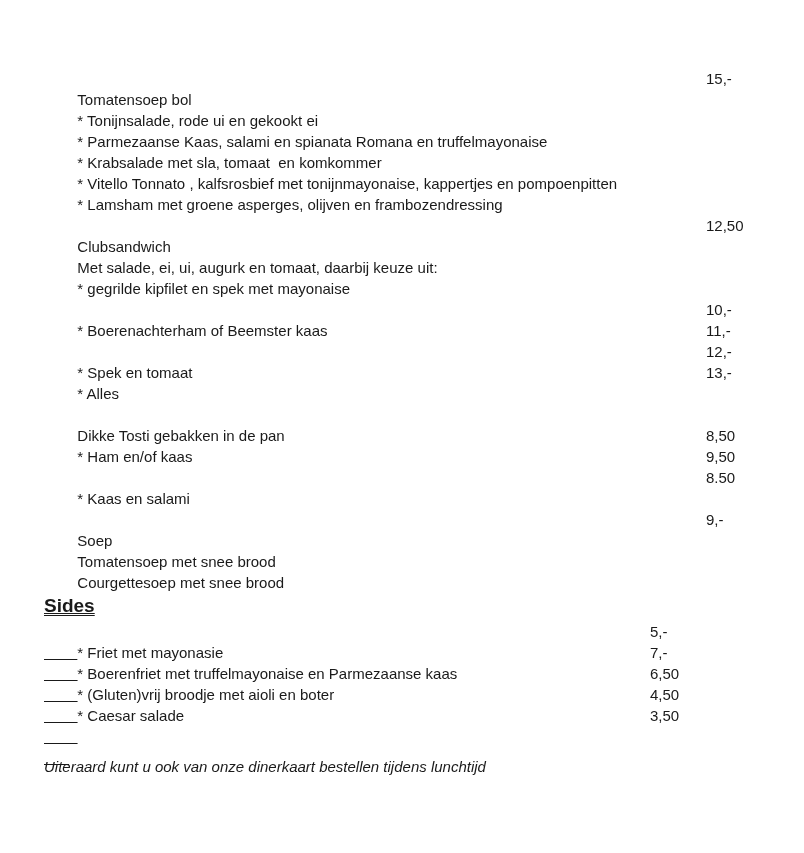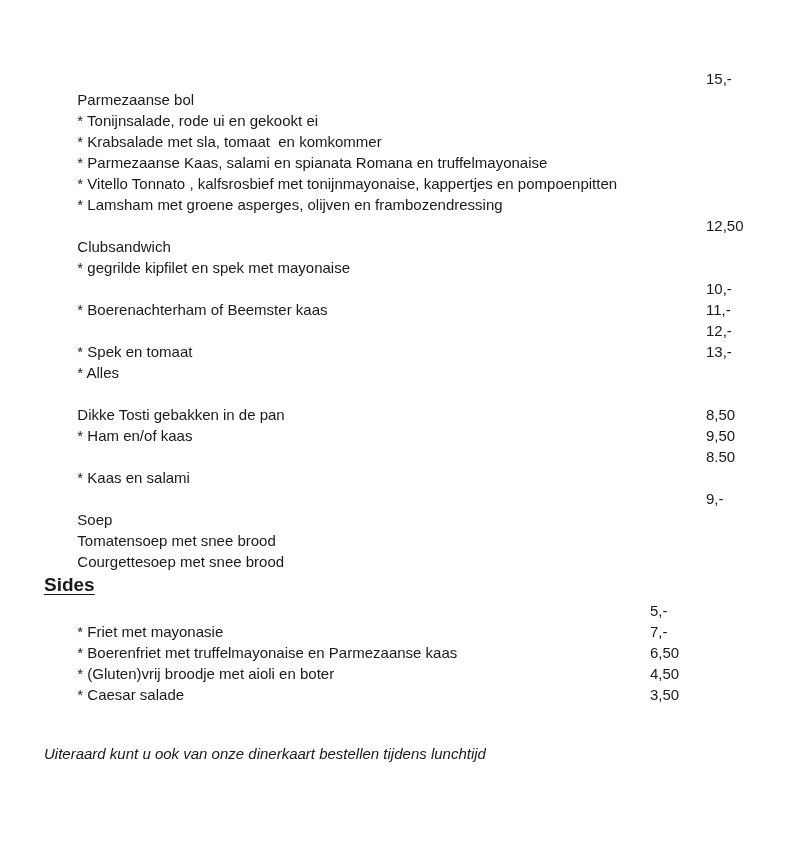--- a/index.html
+++ b/index.html
@@ -50,66 +50,71 @@
     font-size: 19px;
     font-weight: bold;
     line-height: 26px;
     text-decoration: underline;
     text-underline-offset: 3px;
     margin-bottom: 2px;
     white-space: pre;
   }
   .sides-block {
     margin-top: 14px;
+    text-decoration: underline;
   }
   .footer-note {
-    margin-top: 38px;
+    margin-top: 30px;
     font-style: italic;
     font-size: 15px;
     line-height: 21px;
     white-space: pre;
   }
 </style>
 </head>
 <body>
 
 <div class="page">
   <div class="menu">
 
     <div class="section">
       <div class="row">
-        <span class="label">Parmezaanse bol</span>
+        <span class="label">Tomatensoep bol</span>
         <span class="price">15,-</span>
       </div>
       <div class="row">
         <span class="label">* Tonijnsalade, rode ui en gekookt ei</span>
         <span class="price"></span>
       </div>
       <div class="row">
-        <span class="label">* Krabsalade met sla, tomaat  en komkommer</span>
+        <span class="label">* Parmezaanse Kaas, salami en spianata Romana en truffelmayonaise</span>
         <span class="price"></span>
       </div>
       <div class="row">
-        <span class="label">* Parmezaanse Kaas, salami en spianata Romana en truffelmayonaise</span>
+        <span class="label">* Krabsalade met sla, tomaat  en komkommer</span>
         <span class="price"></span>
       </div>
       <div class="row">
         <span class="label">* Vitello Tonnato , kalfsrosbief met tonijnmayonaise, kappertjes en pompoenpitten</span>
         <span class="price"></span>
       </div>
       <div class="row">
         <span class="label">* Lamsham met groene asperges, olijven en frambozendressing</span>
         <span class="price"></span>
       </div>
     </div>
 
     <div class="section">
       <div class="row">
         <span class="label">Clubsandwich</span>
         <span class="price">12,50</span>
+      </div>
+      <div class="row">
+        <span class="label">Met salade, ei, ui, augurk en tomaat, daarbij keuze uit:</span>
+        <span class="price"></span>
       </div>
       <div class="row">
         <span class="label">* gegrilde kipfilet en spek met mayonaise</span>
         <span class="price"></span>
       </div>
     </div>
 
     <div class="section">
       <div class="row">
         <span class="label">* Boerenachterham of Beemster kaas</span>

